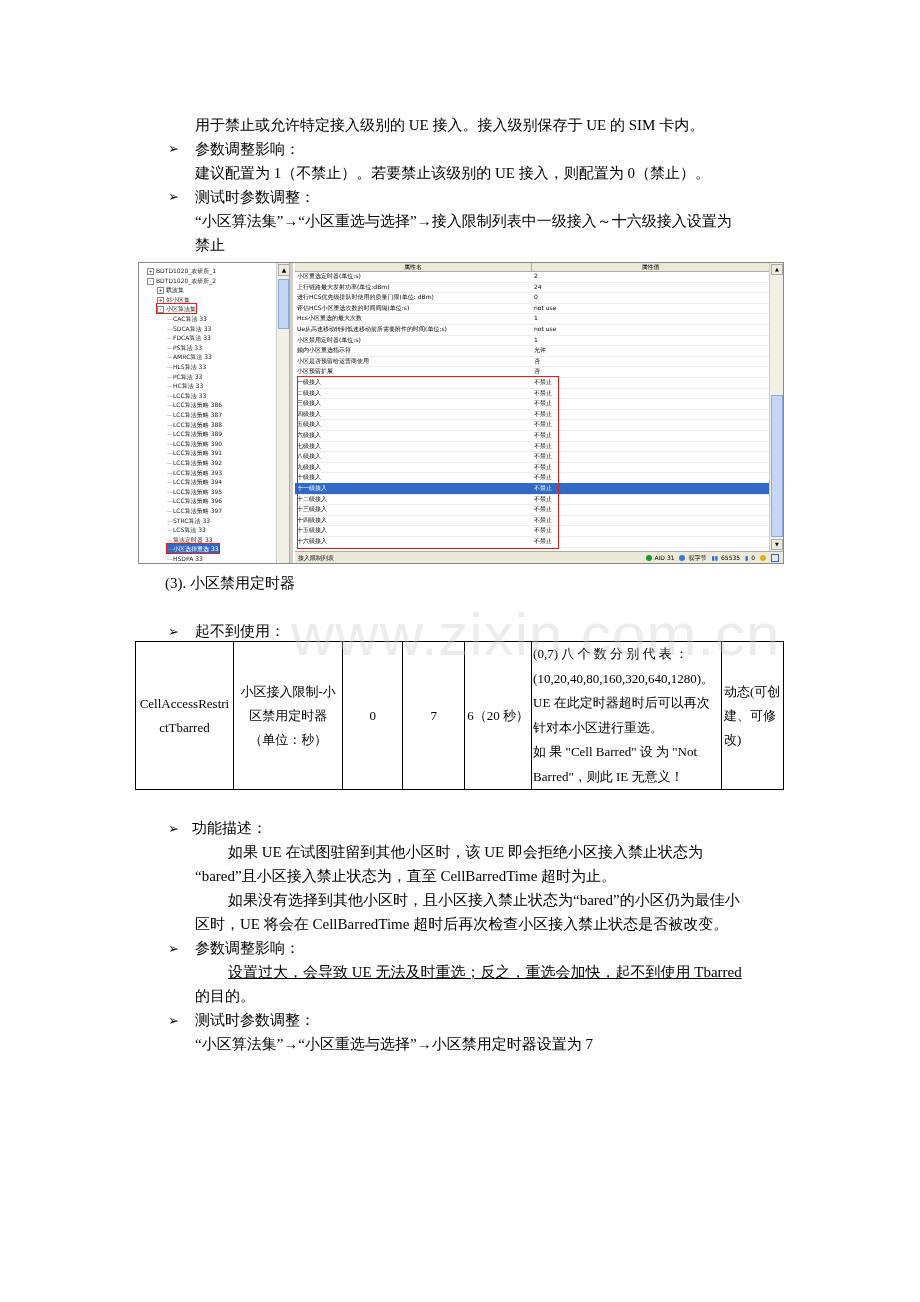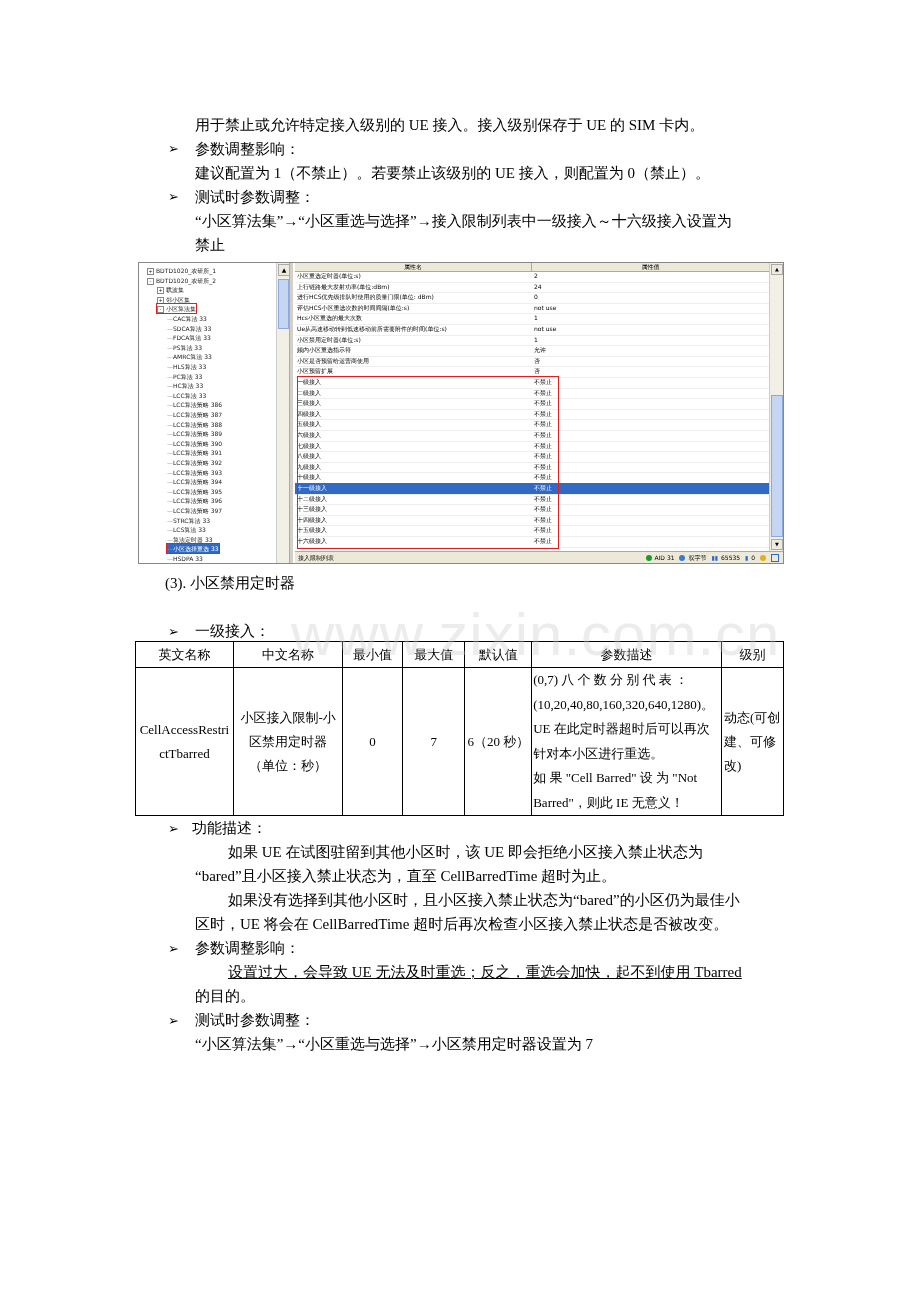--- a/index.html
+++ b/index.html
@@ -228,43 +228,34 @@
       <span style="color:#2a6ad0">▮▮</span><span>65535</span>
       <span style="color:#2a6ad0">▮</span><span>0</span>
       <span class="dot" style="background:#e0b020"></span>
       <span style="display:inline-block;width:6px;height:6px;border:1px solid #2a6ad0;vertical-align:middle"></span>
     </span>
   </div>
 </div>
 
 <div class="p" style="left:165px;top:571px;">(3).  小区禁用定时器</div>
 <div class="bul" style="left:168px;top:624px;">➢</div>
-<div class="p" style="left:195px;top:619px;">一级接入：</div>
+<div class="p" style="left:195px;top:619px;">起不到使用：</div>
 <div class="watermark">www.zixin.com.cn</div>
 
 <table class="params">
   <colgroup>
     <col style="width:98px">
       <col style="width:112px">
       <col style="width:61px">
       <col style="width:64px">
       <col style="width:61px">
       <col style="width:190px">
       <col style="width:63px">
   </colgroup>
   <tbody>
-      <tr>
-    <th>英文名称</th>
-    <th>中文名称</th>
-    <th>最小值</th>
-    <th>最大值</th>
-    <th>默认值</th>
-    <th>参数描述</th>
-    <th>级别</th>
-  </tr>
   <tr style="height:146px">
     <td class="center">
       <div>CellAccessRestri</div>
       <div>ctTbarred</div>
     </td>
     <td class="center">
       <div>小区接入限制-小</div>
       <div>区禁用定时器</div>
       <div>（单位：秒）</div>
     </td>

